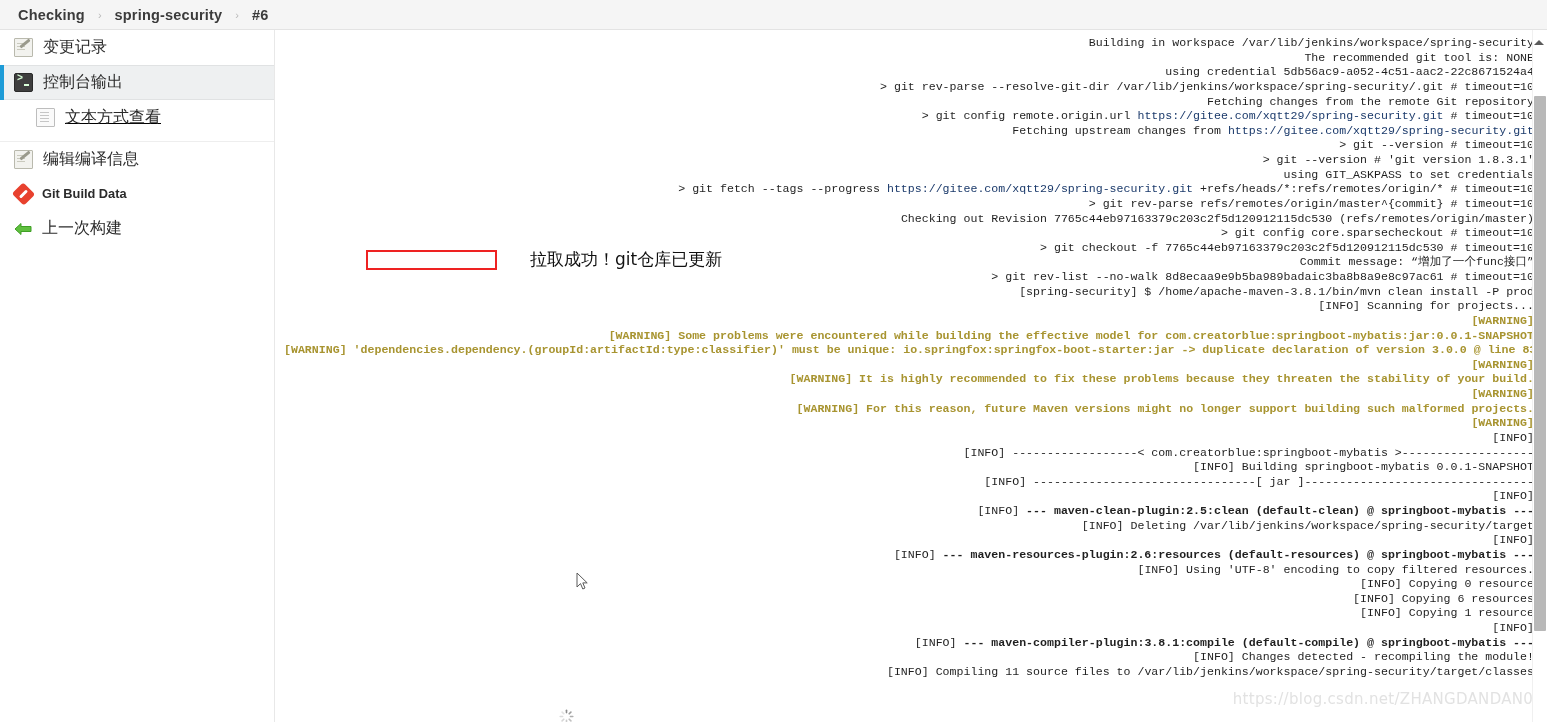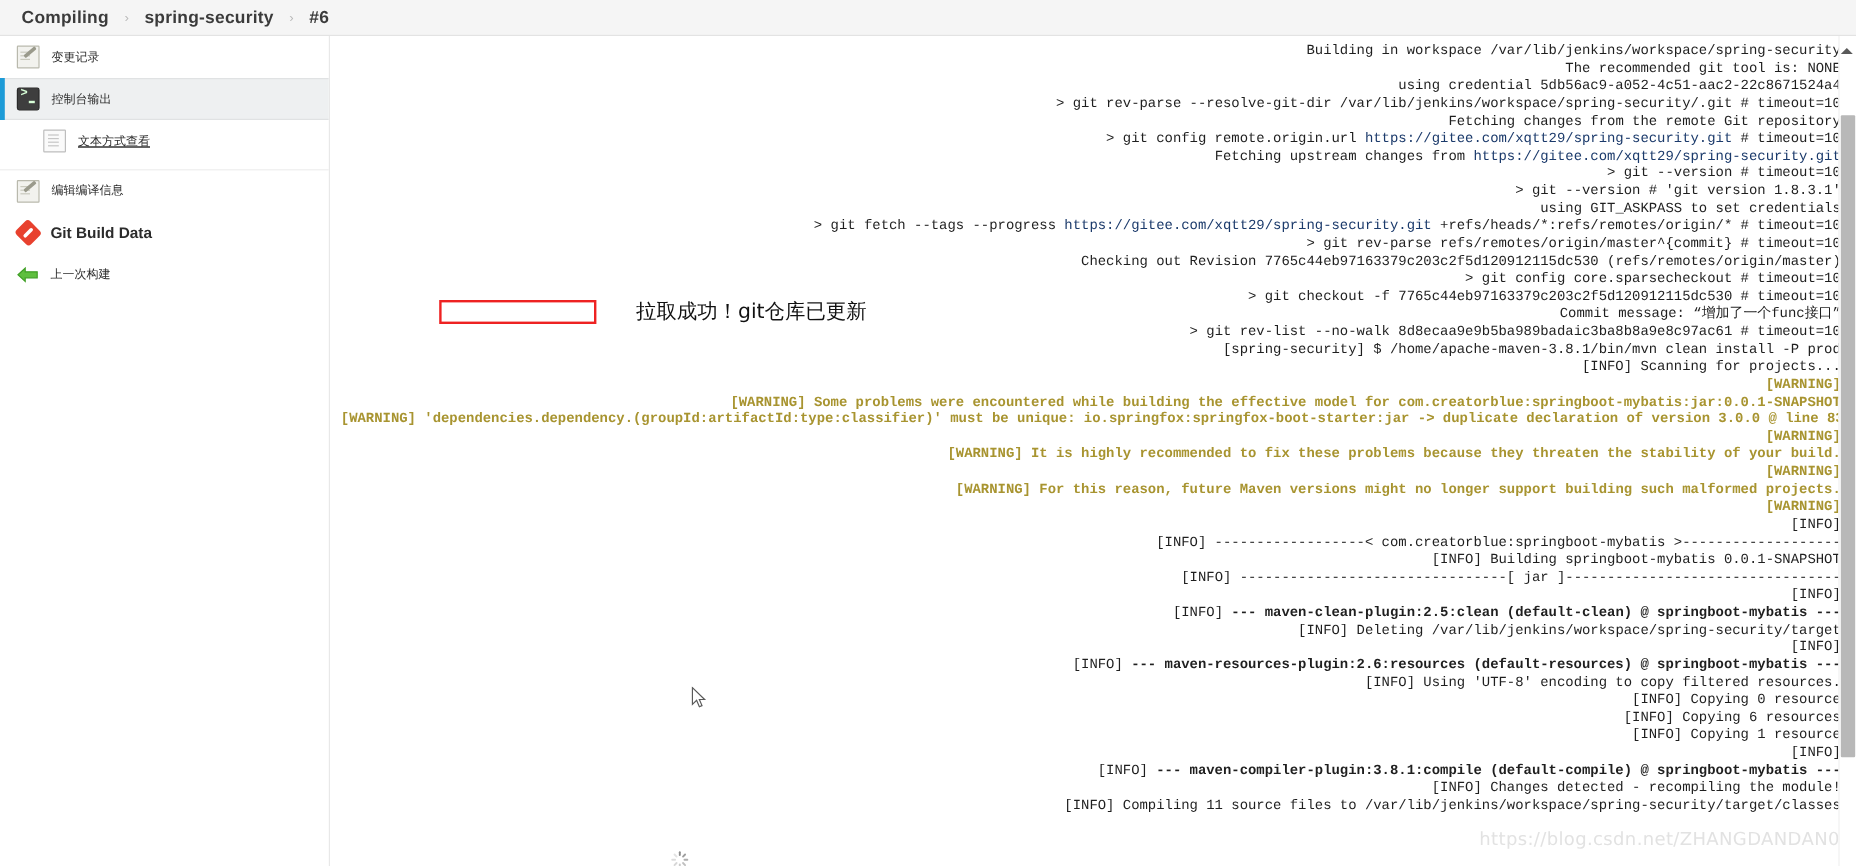--- a/index.html
+++ b/index.html
@@ -32,21 +32,21 @@
     box-sizing:border-box;position:relative;cursor:pointer;
   }
   .side-item.indent{padding-left:36px;text-decoration:underline;}
   .side-item.active{
     background:#eef0f1;border-top:1px solid #e0e2e3;border-bottom:1px solid #e0e2e3;
   }
   .side-item.active:before{
     content:"";position:absolute;left:0;top:-1px;bottom:-1px;width:4px;background:#1d9bd7;
   }
   .side-label{
-    font-size:10px;color:#2b2b2b;margin-left:10px;white-space:nowrap;
+    font-size:16px;color:#2b2b2b;margin-left:10px;white-space:nowrap;
   }
   .side-label.latin{font-weight:bold;font-size:12.8px;}
   .ico{width:17px;height:17px;flex:0 0 17px;position:relative;display:block;}
   
   .ico-note{
     background:#f2f2ee;border:1px solid #b9b9ad;border-radius:1px;
   }
   .ico-note:after{
     content:"";position:absolute;left:4px;top:3px;width:12px;height:3px;
     background:#9a9a8c;transform:rotate(-40deg);border-radius:1px;
@@ -139,21 +139,21 @@
   #scroll-up-arrow:after{
     content:"";position:absolute;left:1px;top:4px;
     border-left:5px solid transparent;border-right:5px solid transparent;
     border-bottom:5px solid #5a5a5a;
   }
 </style>
 </head>
 <body>
 
 <div id="breadcrumb-bar">
-  <span class="crumb">Compiling</span>
+  <span class="crumb">Checking</span>
   <span class="crumb-sep">›</span>
   <span class="crumb">spring-security</span>
   <span class="crumb-sep">›</span>
   <span class="crumb">#6</span>
 </div>
 
 <div id="sidebar">
 
   <div class="side-item">
     <span class="ico ico-note"></span>

